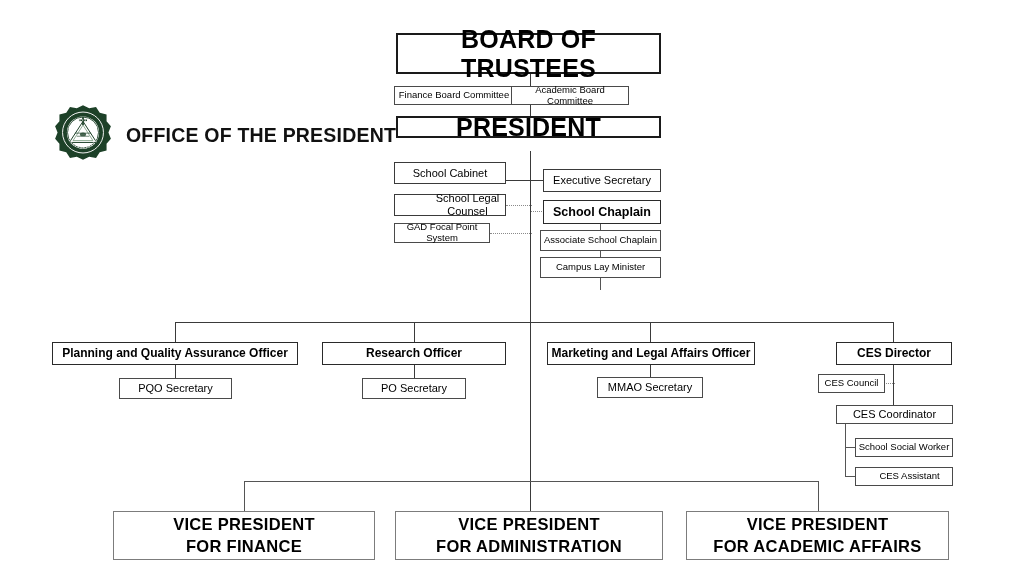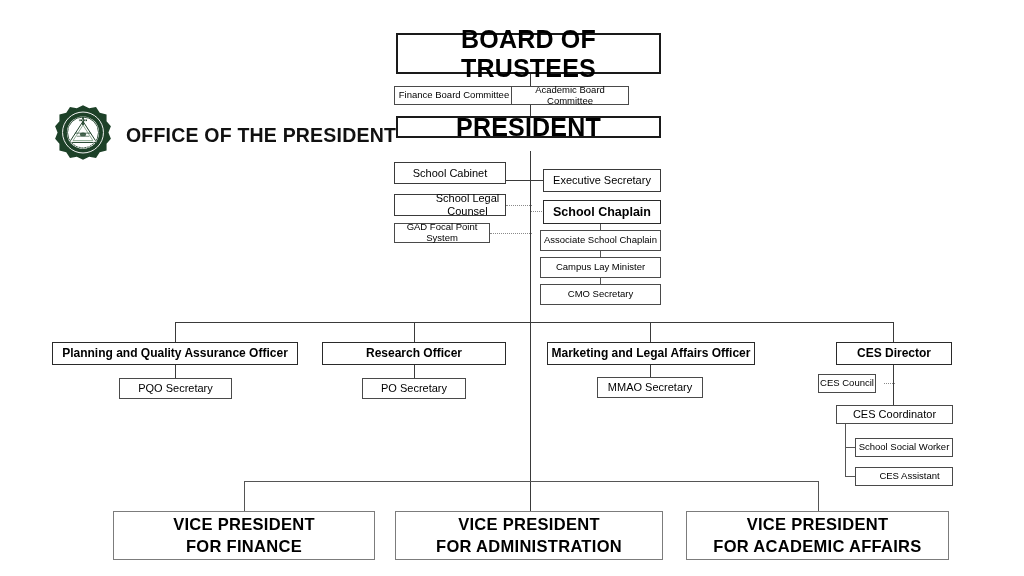--- a/index.html
+++ b/index.html
@@ -251,23 +251,20 @@
   </div>
 
   <div class="box lvl-staff bold" style="left:543px; top:200px; width:118px; height:24px;">
     <span>School Chaplain</span>
   </div>
 
   <div class="box lvl-mini" style="left:540px; top:257px; width:121px; height:21px;">
     <span>Campus Lay Minister</span>
   </div>
 
-  <div class="box lvl-mini" style="left:540px; top:284px; width:121px; height:21px;">
-    <span>CMO Secretary</span>
-  </div>
 
   <div class="box lvl-officer" style="left:52px; top:342px; width:246px; height:23px;">
     <span>Planning and Quality Assurance Officer</span>
   </div>
 
   <div class="box lvl-sec" style="left:119px; top:378px; width:113px; height:21px;">
     <span>PQO Secretary</span>
   </div>
 
   <div class="box lvl-officer" style="left:322px; top:342px; width:184px; height:23px;">
@@ -283,21 +280,21 @@
   </div>
 
   <div class="box lvl-sec" style="left:597px; top:377px; width:106px; height:21px;">
     <span>MMAO Secretary</span>
   </div>
 
   <div class="box lvl-officer" style="left:836px; top:342px; width:116px; height:23px;">
     <span>CES Director</span>
   </div>
 
-  <div class="box lvl-mini" style="left:818px; top:374px; width:58px; height:19px;">
+  <div class="box lvl-mini" style="left:818px; top:374px; width:67px; height:19px;">
     <span>CES Council</span>
   </div>
 
   <div class="box lvl-sec" style="left:836px; top:405px; width:117px; height:19px;">
     <span>CES Coordinator</span>
   </div>
 
   <div class="box lvl-mini" style="left:855px; top:438px; width:98px; height:19px;">
     <span>School Social Worker</span>
   </div>

